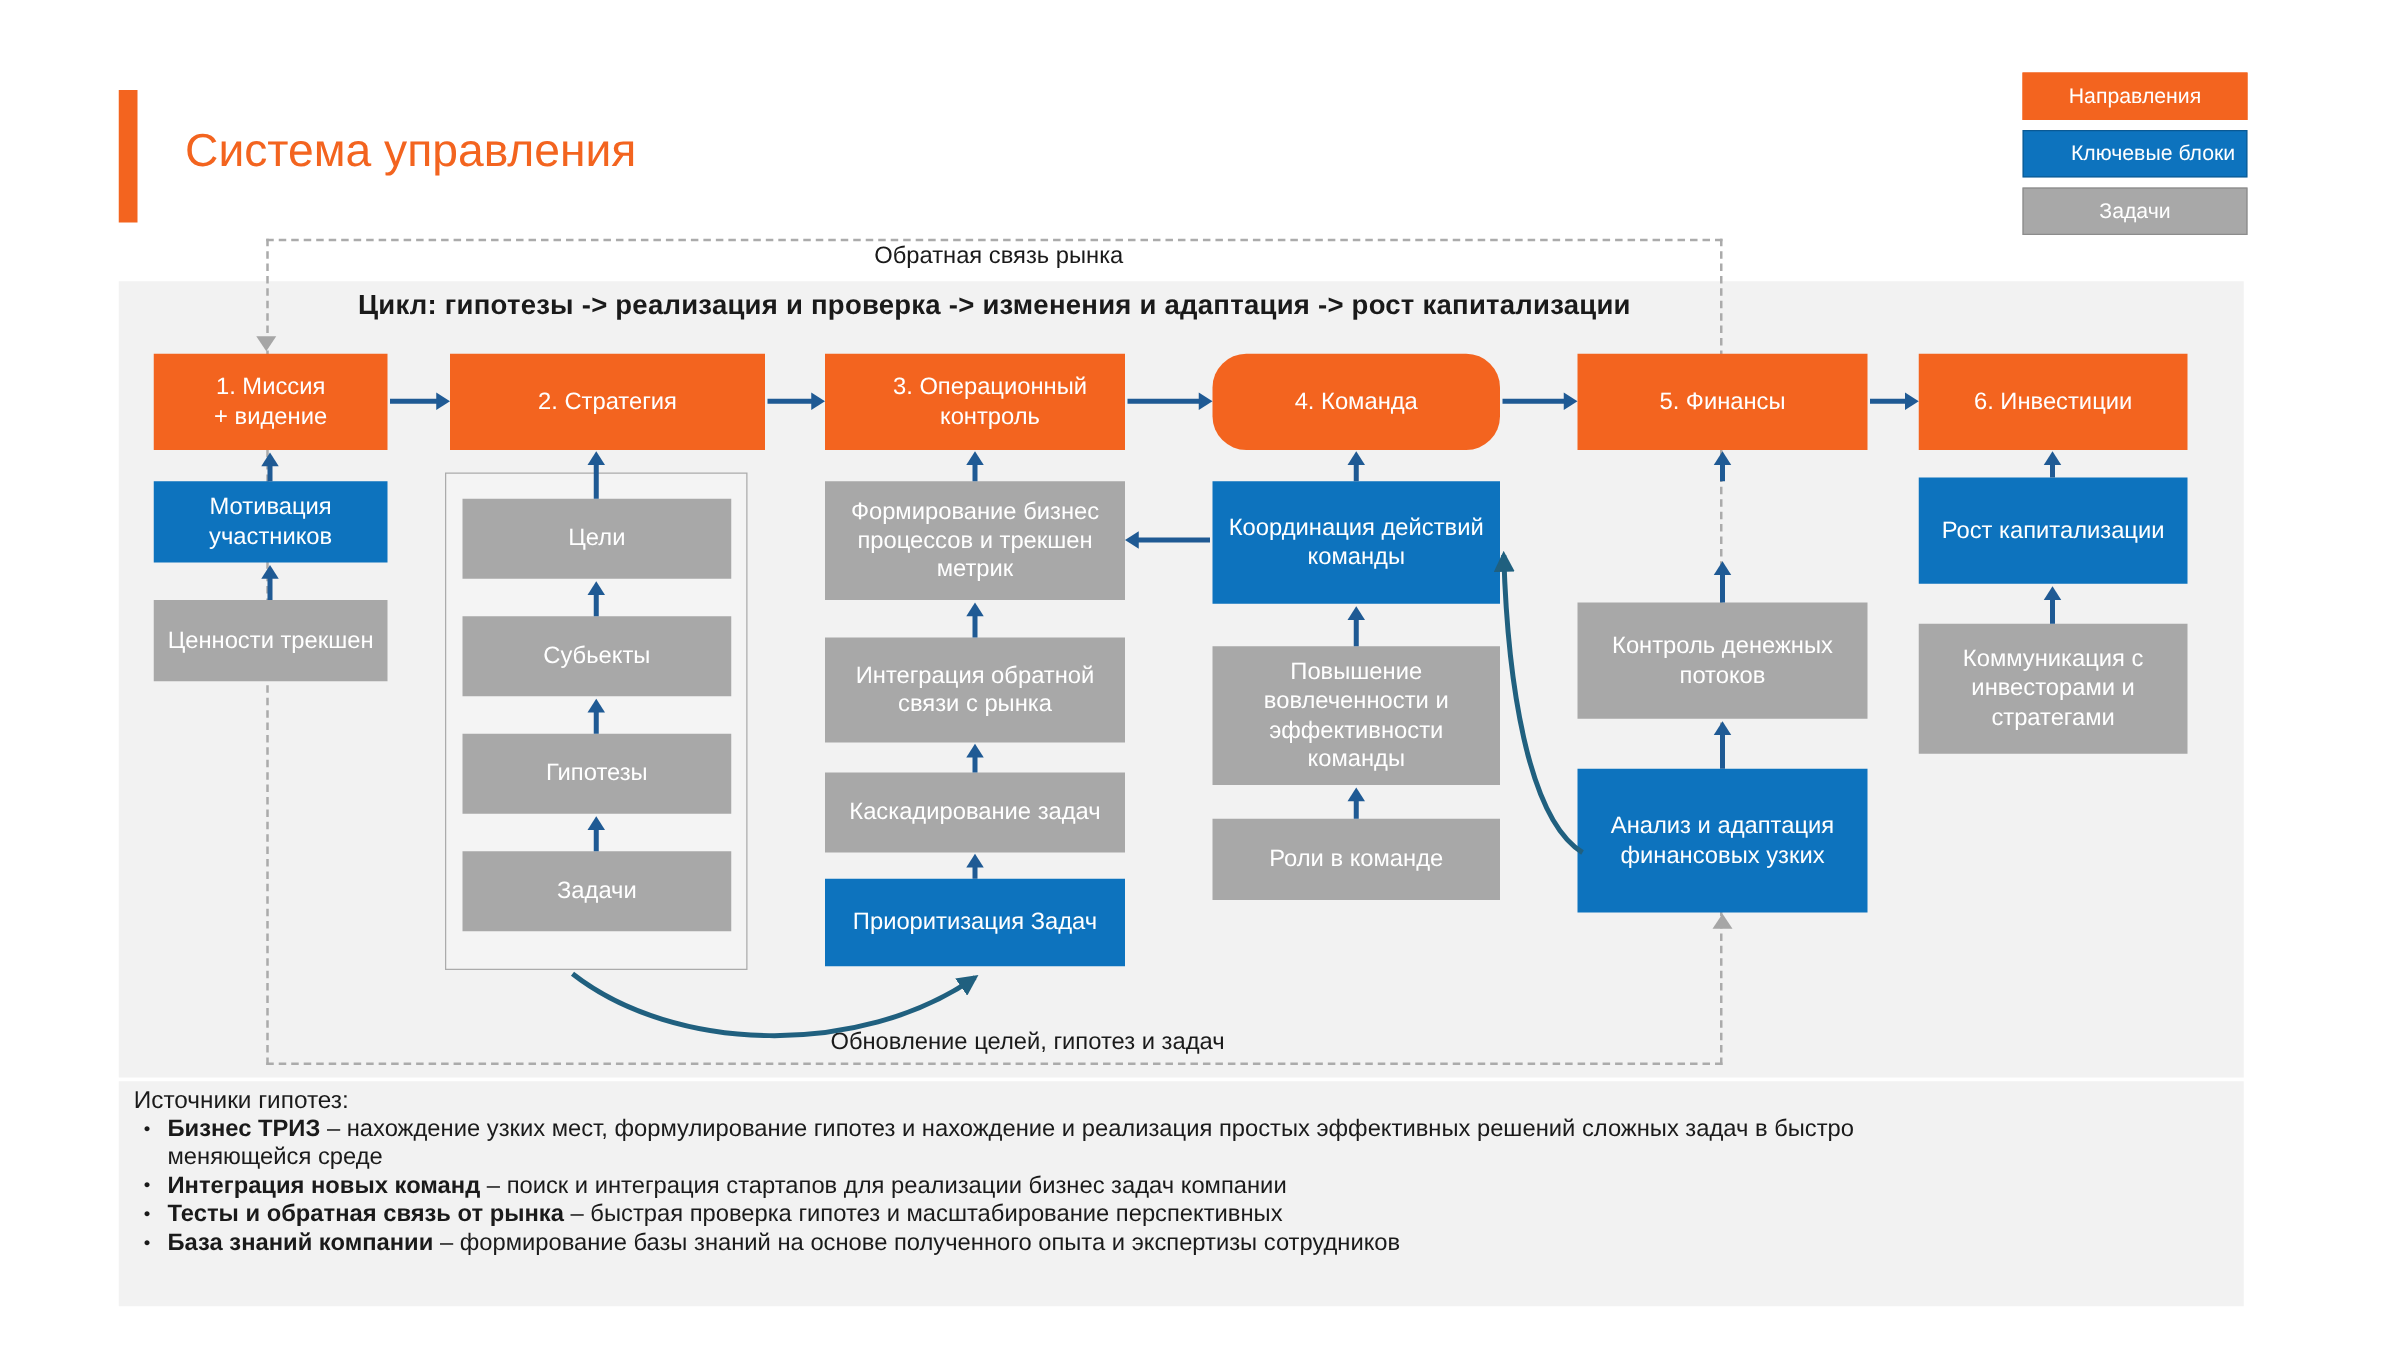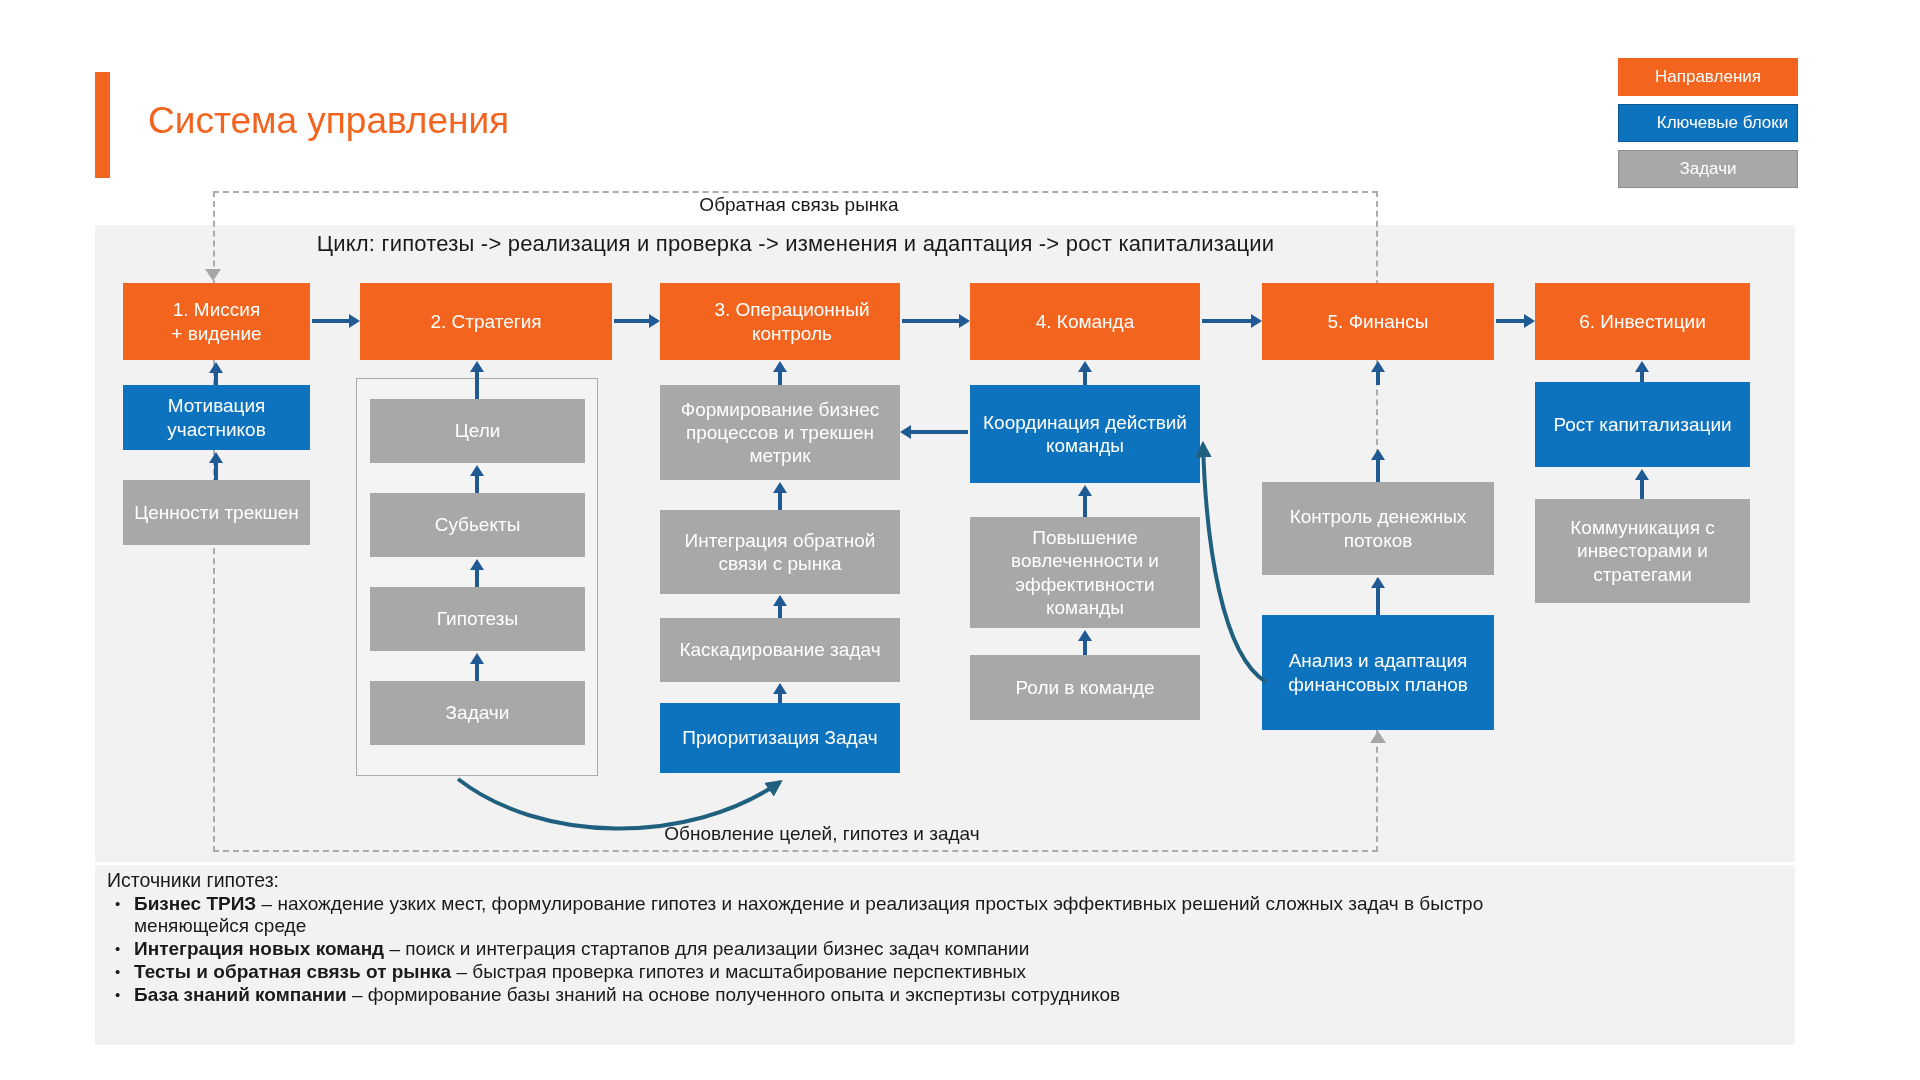--- a/index.html
+++ b/index.html
@@ -27,21 +27,21 @@
     color:#fff;font-size:17px;border:1px solid rgba(0,0,0,.22);}
   .legend-box.orange{background:var(--orange);border-color:var(--orange);}
   .legend-box.blue{background:var(--blue);padding-left:29px;}
   .legend-box.gray{background:var(--gray);border-color:#8C8C8C;}
 
   .dashed-rect{position:absolute;left:213px;top:191px;width:1165px;height:661px;
     border:2px dashed var(--dash);z-index:1;}
 
   .top-label{position:absolute;left:599px;top:194px;width:400px;text-align:center;font-size:19px;z-index:2;}
   .cycle-text{position:absolute;left:213px;top:231px;width:1165px;text-align:center;
-    font-size:22px;font-weight:normal;letter-spacing:.2px;z-index:2;}
+    font-size:22px;font-weight:bold;letter-spacing:.2px;z-index:2;}
   .update-label{position:absolute;left:572px;top:823px;width:500px;text-align:center;font-size:19px;z-index:4;}
 
   .box{position:absolute;display:flex;align-items:center;justify-content:center;text-align:center;
     color:#fff;font-size:19px;line-height:1.22;padding:4px 9px;white-space:pre-line;z-index:3;}
   .box.orange{background:var(--orange);}
   .box.blue{background:var(--blue);}
   .box.gray{background:var(--gray);}
 
   .group-frame{position:absolute;left:356px;top:378px;width:242px;height:398px;
     background:#F4F4F4;border:1px solid var(--dash);z-index:2;}
@@ -95,21 +95,21 @@
   <div class="tri down" style="left:205px;top:269px;"></div>
   <div class="tri up" style="left:1370px;top:731px;"></div>
 
   <div class="top-label">Обратная связь рынка</div>
   <div class="cycle-text">Цикл: гипотезы -&gt; реализация и проверка -&gt; изменения и адаптация -&gt; рост капитализации</div>
 
   <div class="box orange" style="left:123px;top:283px;width:187px;height:77px;">1. Миссия
 + видение</div>
   <div class="box orange" style="left:360px;top:283px;width:252px;height:77px;">2. Стратегия</div>
   <div class="box orange" style="left:660px;top:283px;width:240px;height:77px;padding-left:33px;">3. Операционный контроль</div>
-  <div class="box orange" style="left:970px;top:283px;width:230px;height:77px;">4. Команда</div>
+  <div class="box orange" style="left:970px;top:283px;width:230px;height:77px;border-radius:27px;">4. Команда</div>
   <div class="box orange" style="left:1262px;top:283px;width:232px;height:77px;">5. Финансы</div>
   <div class="box orange" style="left:1535px;top:283px;width:215px;height:77px;">6. Инвестиции</div>
 
   <div class="arr-right" style="left:312px;top:313px;width:48px;"></div>
   <div class="arr-right" style="left:614px;top:313px;width:46px;"></div>
   <div class="arr-right" style="left:902px;top:313px;width:68px;"></div>
   <div class="arr-right" style="left:1202px;top:313px;width:60px;"></div>
   <div class="arr-right" style="left:1496px;top:313px;width:39px;"></div>
 
   <div class="box blue" style="left:123px;top:385px;width:187px;height:65px;">Мотивация участников</div>
@@ -138,21 +138,21 @@
   <div class="arr-left" style="left:900px;top:424px;width:68px;"></div>
 
   <div class="box blue" style="left:970px;top:385px;width:230px;height:98px;">Координация действий команды</div>
   <div class="box gray" style="left:970px;top:517px;width:230px;height:111px;">Повышение вовлеченности и эффективности команды</div>
   <div class="box gray" style="left:970px;top:655px;width:230px;height:65px;">Роли в команде</div>
   <div class="arr-up" style="left:1077px;top:361px;height:24px;"></div>
   <div class="arr-up" style="left:1077px;top:485px;height:32px;"></div>
   <div class="arr-up" style="left:1077px;top:630px;height:25px;"></div>
 
   <div class="box gray" style="left:1262px;top:482px;width:232px;height:93px;">Контроль денежных потоков</div>
-  <div class="box blue" style="left:1262px;top:615px;width:232px;height:115px;">Анализ и адаптация финансовых планов</div>
+  <div class="box blue" style="left:1262px;top:615px;width:232px;height:115px;">Анализ и адаптация финансовых узких</div>
   <div class="arr-up" style="left:1370px;top:361px;height:24px;"></div>
   <div class="arr-up" style="left:1370px;top:449px;height:33px;"></div>
   <div class="arr-up" style="left:1370px;top:577px;height:38px;"></div>
 
   <div class="box blue" style="left:1535px;top:382px;width:215px;height:85px;">Рост капитализации</div>
   <div class="box gray" style="left:1535px;top:499px;width:215px;height:104px;">Коммуникация с инвесторами и стратегами</div>
   <div class="arr-up" style="left:1634px;top:361px;height:21px;"></div>
   <div class="arr-up" style="left:1634px;top:469px;height:30px;"></div>
 
   <svg class="curves" width="1920" height="1080">

